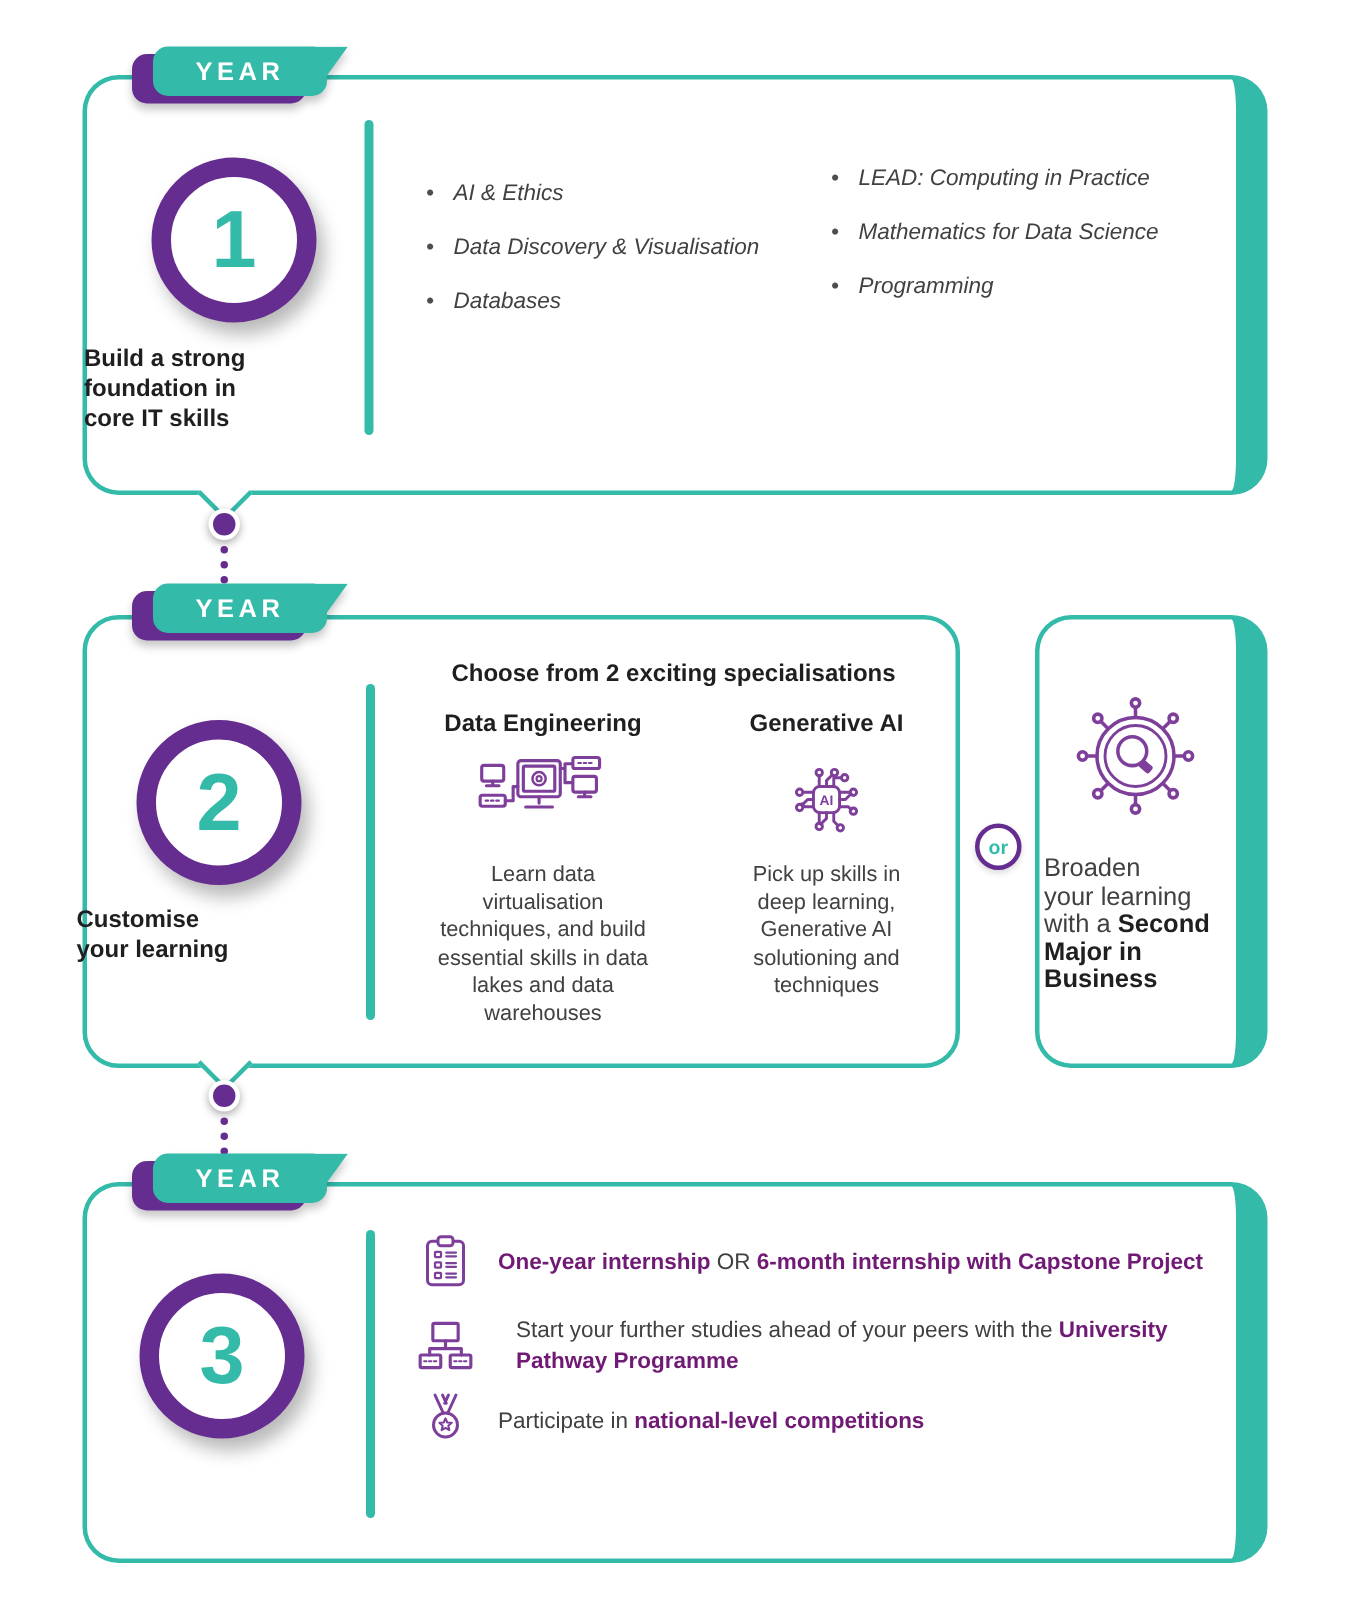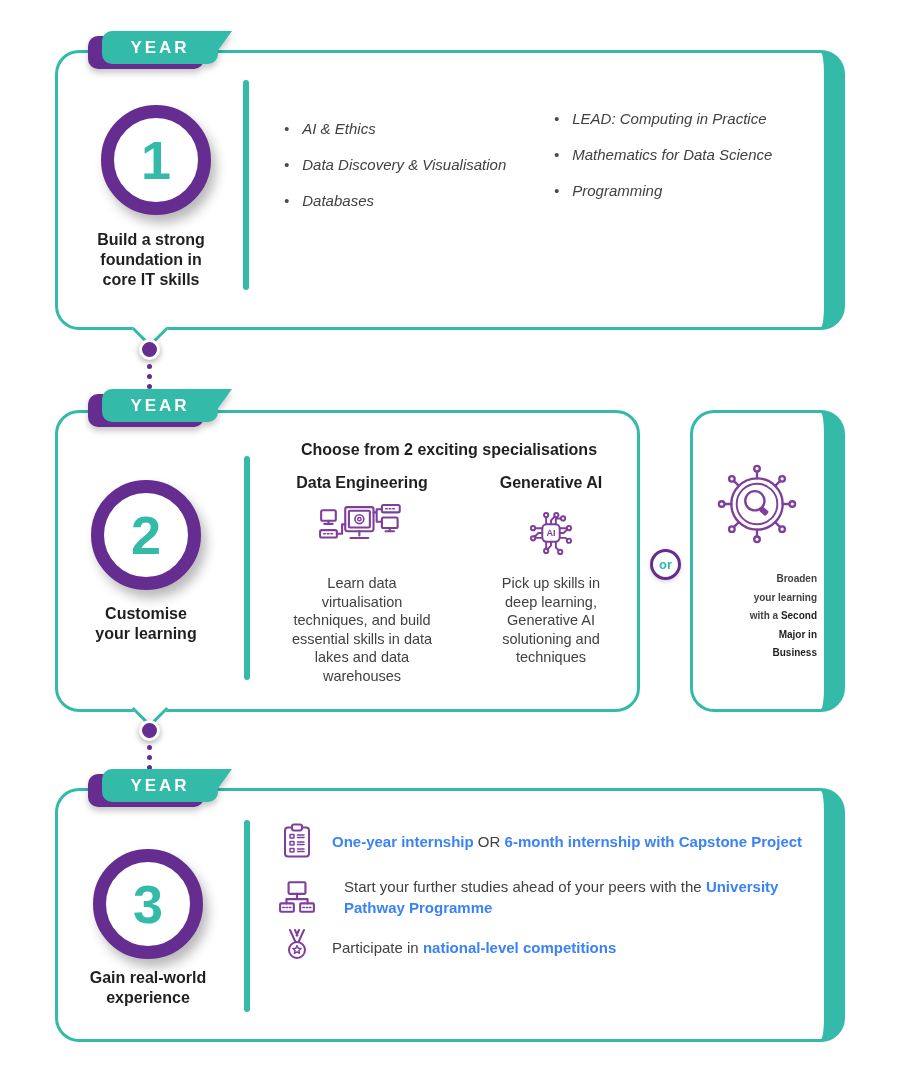--- a/index.html
+++ b/index.html
@@ -33,21 +33,21 @@
   #tab-year3{left:86px;top:769px;}
 
   
   .num-circle{position:absolute;width:110px;height:110px;border:13px solid var(--purple);border-radius:50%;background:#fff;
     box-shadow:5px 8px 12px rgba(0,0,0,.28);display:flex;align-items:center;justify-content:center;
     color:var(--teal);font-size:54px;font-weight:bold;z-index:3;}
   #circle-1{left:101px;top:105px;}
   #circle-2{left:91px;top:480px;}
   #circle-3{left:93px;top:849px;}
 
-  .year-caption{position:absolute;width:190px;text-align:center;font-weight:bold;font-size:16px;line-height:20px;
+  .year-caption{position:absolute;width:190px;text-align:left;font-weight:bold;font-size:16px;line-height:20px;
     color:var(--text-dark);white-space:pre-line;}
   #caption-1{left:56px;top:230px;}
   #caption-2{left:51px;top:604px;}
   #caption-3{left:53px;top:968px;}
 
   
   .divider{position:absolute;width:6px;border-radius:3px;background:var(--teal);}
   #divider-1{left:243px;top:80px;height:210px;}
   #divider-2{left:244px;top:456px;height:224px;}
   #divider-3{left:244px;top:820px;height:192px;}
@@ -66,29 +66,29 @@
   #spec-col-2{left:465px;}
   .spec-title{font-weight:bold;font-size:16px;color:var(--text-dark);margin-bottom:10px;}
   .spec-icon{height:62px;display:flex;align-items:flex-start;justify-content:center;margin-bottom:10px;}
   .spec-desc{font-size:14.5px;line-height:18.5px;color:var(--text-body);white-space:pre-line;}
 
   #or-circle{position:absolute;left:650px;top:549px;width:31px;height:31px;border:3.5px solid var(--purple);border-radius:50%;
     background:#fff;display:flex;align-items:center;justify-content:center;color:var(--teal);font-weight:bold;font-size:13px;
     box-shadow:0 2px 4px rgba(0,0,0,.15);z-index:4;}
 
   #second-major-icon{position:absolute;left:700px;top:458px;width:113px;display:flex;justify-content:center;}
-  #second-major-text{position:absolute;left:696px;top:570px;width:121px;text-align:right;font-size:10px;line-height:18.5px;
-    color:var(--text-body);white-space:pre-line;font-weight:bold;}
+  #second-major-text{position:absolute;left:696px;top:570px;width:121px;text-align:left;font-size:17px;line-height:18.5px;
+    color:var(--text-body);white-space:pre-line;}
   #second-major-text b{color:var(--text-dark);}
 
   
   .y3-row{position:absolute;left:278px;width:556px;display:flex;align-items:center;gap:16px;}
   .y3-icon{width:38px;flex:0 0 38px;display:flex;justify-content:center;}
   .y3-text{font-size:15px;line-height:21px;color:var(--text-body);white-space:pre-line;}
-  .y3-text b{color:#3b82f6;}
+  .y3-text b{color:#701a75;}
   #y3-row-0{top:820px;height:42px;}
   #y3-row-1{top:874px;height:46px;gap:28px;}
   #y3-row-2{top:928px;height:38px;}
   #y3-row-3{top:968px;height:40px;}
 
   
   .notch{position:absolute;width:26px;height:26px;background:#fff;border-right:3px solid var(--teal);border-bottom:3px solid var(--teal);
     transform:rotate(45deg);z-index:2;}
   #notch-1{left:137px;top:316px;}
   #notch-2{left:137px;top:696px;}
@@ -265,22 +265,20 @@
   <div class="panel thick-right" id="panel-year3"></div>
   <div class="year-tab" id="tab-year3">
     <div class="tab-back"></div>
     <div class="tab-front">
       <span class="tab-label">YEAR</span>
     </div>
   </div>
   <div class="num-circle" id="circle-3">
     <span>3</span>
   </div>
-  <div class="year-caption" id="caption-3">Gain real-world
-experience</div>
   <div class="divider" id="divider-3"></div>
 
   <div class="y3-row" id="y3-row-0">
     <div class="y3-icon">
       <svg width="30" height="38" viewBox="0 0 30 36" fill="none" stroke="#7E3F9A" stroke-width="2" stroke-linecap="round" stroke-linejoin="round">
         <rect x="3" y="4.5" width="24" height="29" rx="3"></rect>
         <rect x="10" y="1.5" width="10" height="6" rx="2" fill="#fff"></rect>
         <rect x="8" y="11.5" width="4" height="3.5" rx="0.5" stroke-width="1.5"></rect>
         <path d="M15.5 12 h6.5 M15.5 14.5 h6.5" stroke-width="1.5"></path>
         <rect x="8" y="18.5" width="4" height="3.5" rx="0.5" stroke-width="1.5"></rect>

